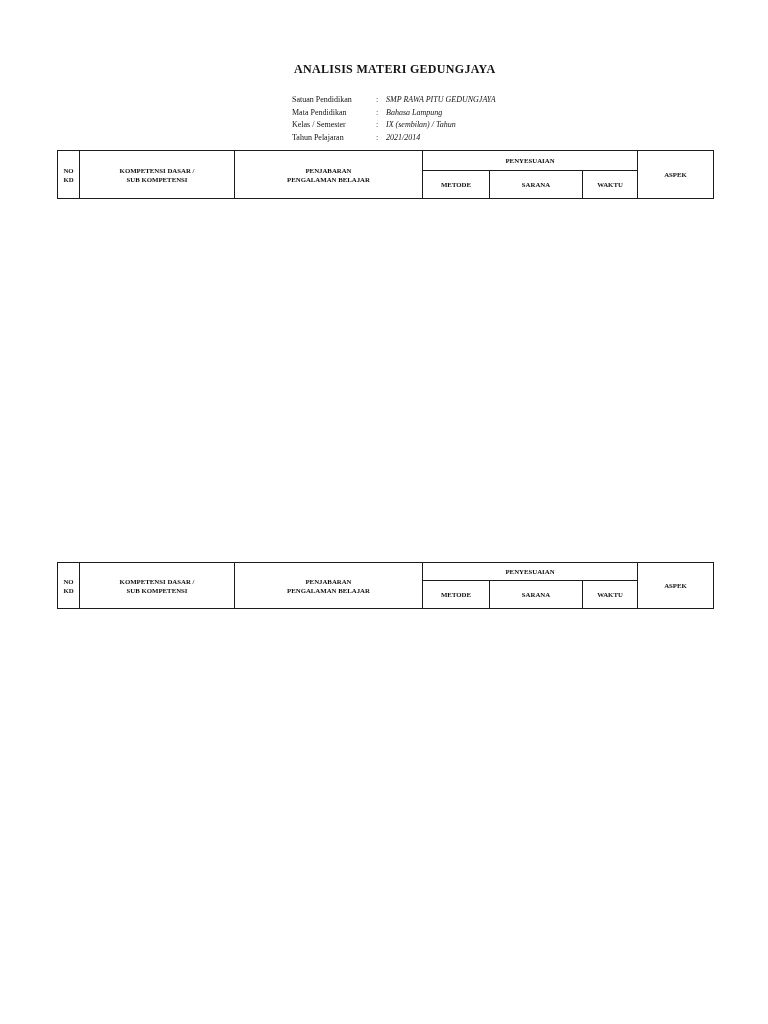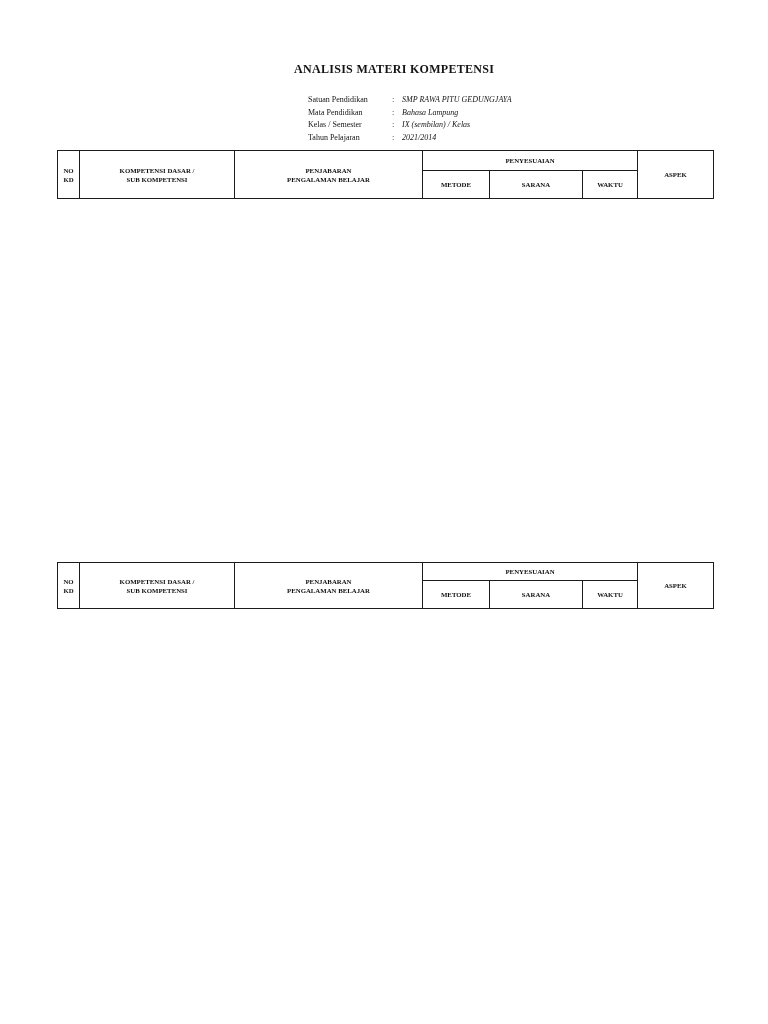--- a/index.html
+++ b/index.html
@@ -4,21 +4,21 @@
 <style>
   html,body{margin:0;padding:0;background:#fff;}
   .page{
     position:relative;width:768px;height:1024px;background:#ffffff;
     font-family:"Liberation Serif", serif;color:#141414;overflow:hidden;
   }
   .doc-title{
     position:absolute;left:294px;top:62px;margin:0;
     font-size:12px;font-weight:bold;letter-spacing:.3px;white-space:nowrap;
   }
-  .info{position:absolute;left:308px;top:94px;font-size:8px;line-height:12.5px;}
+  .info{position:absolute;left:292px;top:94px;font-size:8px;line-height:12.5px;}
   .info-row{display:flex;}
   .info-label{width:84px;}
   .info-colon{width:10px;text-align:left;}
   .info-value{white-space:nowrap;font-style:italic;}
 
   table.analysis{
     position:absolute;left:57px;width:656px;
     border-collapse:collapse;table-layout:fixed;
     font-size:6.5px;line-height:8.5px;color:#101010;
   }
@@ -31,37 +31,37 @@
   table.analysis th{
     font-weight:bold;font-size:6.8px;text-align:center;vertical-align:middle;
     padding:1px 2px;white-space:pre-line;line-height:9px;
   }
 </style>
 </head>
 <body>
 
 <div class="page">
 
-  <h1 class="doc-title">ANALISIS MATERI KOMPETENSI</h1>
+  <h1 class="doc-title">ANALISIS MATERI GEDUNGJAYA</h1>
 
   <div class="info">
     <div class="info-row">
       <span class="info-label">Satuan Pendidikan</span>
       <span class="info-colon">:</span>
       <span class="info-value">SMP RAWA PITU GEDUNGJAYA</span>
     </div>
     <div class="info-row">
       <span class="info-label">Mata Pendidikan</span>
       <span class="info-colon">:</span>
       <span class="info-value">Bahasa Lampung</span>
     </div>
     <div class="info-row">
       <span class="info-label">Kelas / Semester</span>
       <span class="info-colon">:</span>
-      <span class="info-value">IX (sembilan) / Kelas</span>
+      <span class="info-value">IX (sembilan) / Tahun</span>
     </div>
     <div class="info-row">
       <span class="info-label">Tahun Pelajaran</span>
       <span class="info-colon">:</span>
       <span class="info-value">2021/2014</span>
     </div>
   </div>
 
   <table class="analysis" id="table-1">
     <colgroup>

